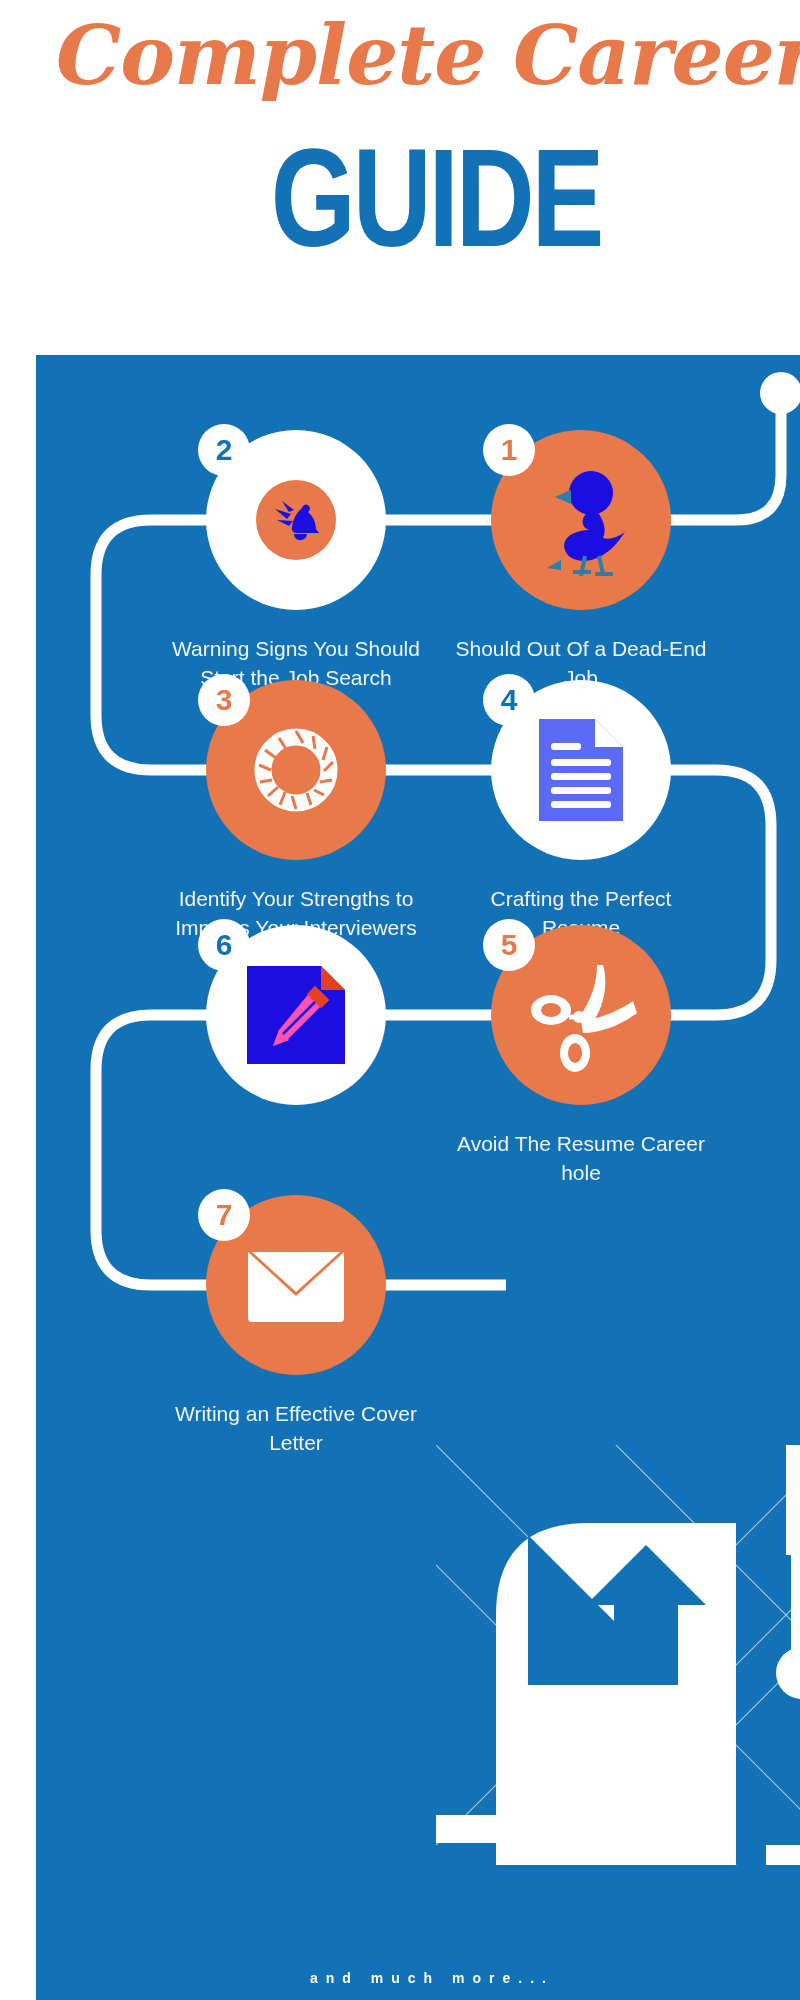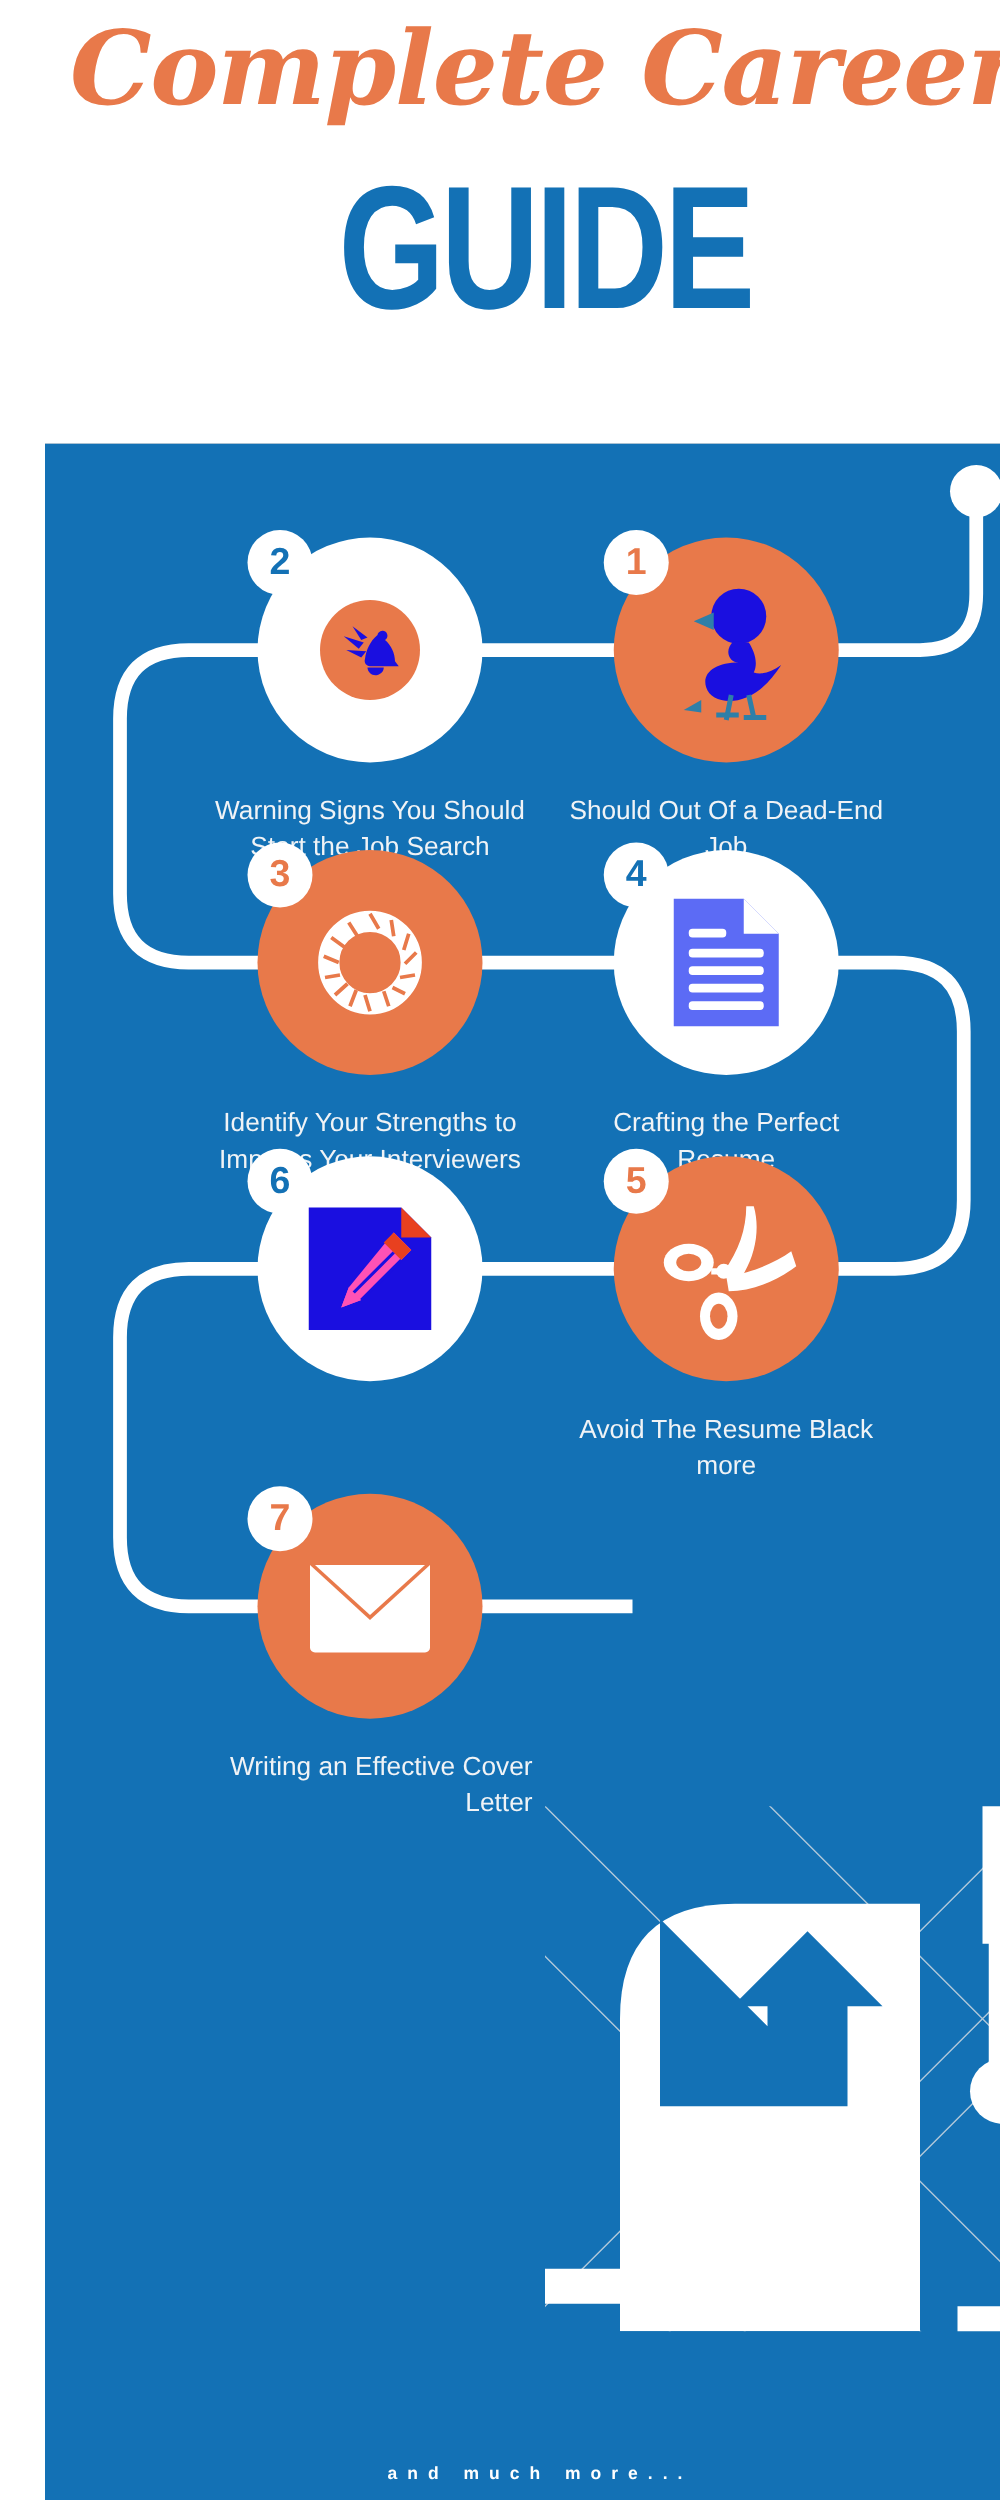--- a/index.html
+++ b/index.html
@@ -291,21 +291,21 @@
           <ellipse cx="54" cy="98" rx="15" ry="19" fill="#ffffff"></ellipse>
           <ellipse cx="54" cy="98" rx="7" ry="10" fill="#E8794A"></ellipse>
           <circle cx="58" cy="62" r="6" fill="#ffffff"></circle>
           <path d="M48,62 L60,62" stroke="#ffffff" stroke-width="5"></path>
         </svg>
       </div>
       <div class="badge orange-text">
         <span>5</span>
       </div>
     </div>
-    <div class="caption" style="left:415px; top:775px;">Avoid The Resume Black more</div>
+    <div class="caption" style="left:415px; top:775px;">Avoid The Resume Career hole</div>
 
     <div class="step" style="left:170px; top:570px;">
       <div class="disc white">
         <svg width="106" height="106" viewBox="0 0 106 106">
           <path d="M4,4 L78,4 L102,28 L102,102 L4,102 Z" fill="#1A0FE0"></path>
           <path d="M78,4 L102,28 L78,28 Z" fill="#E8401F"></path>
           <g transform="rotate(0)">
             <path d="M72,24 L86,38 L46,78 L30,84 L36,68 Z" fill="#FF52B5"></path>
             <path d="M72,24 L86,38 L78,46 L64,32 Z" fill="#E8401F"></path>
             <path d="M36,68 L30,84 L46,78 Z" fill="#FF52B5"></path>
@@ -324,18 +324,18 @@
         <svg width="100" height="78" viewBox="0 0 100 78">
           <rect x="2" y="2" width="96" height="74" rx="4" fill="#ffffff"></rect>
           <path d="M2,6 L50,50 L98,6 L98,2 L2,2 Z" fill="#E8794A"></path>
           <path d="M6,6 L50,46 L94,6 Z" fill="#ffffff"></path>
         </svg>
       </div>
       <div class="badge orange-text">
         <span>7</span>
       </div>
     </div>
-    <div class="caption" style="left:130px; top:1045px;text-align:right;">Writing an Effective Cover Letter</div>
+    <div class="caption" style="left:130px; top:1045px;">Writing an Effective Cover Letter</div>
 
     <div class="footer-text">and much more...</div>
 
   </div>
 </div>
 
 </body></html>

